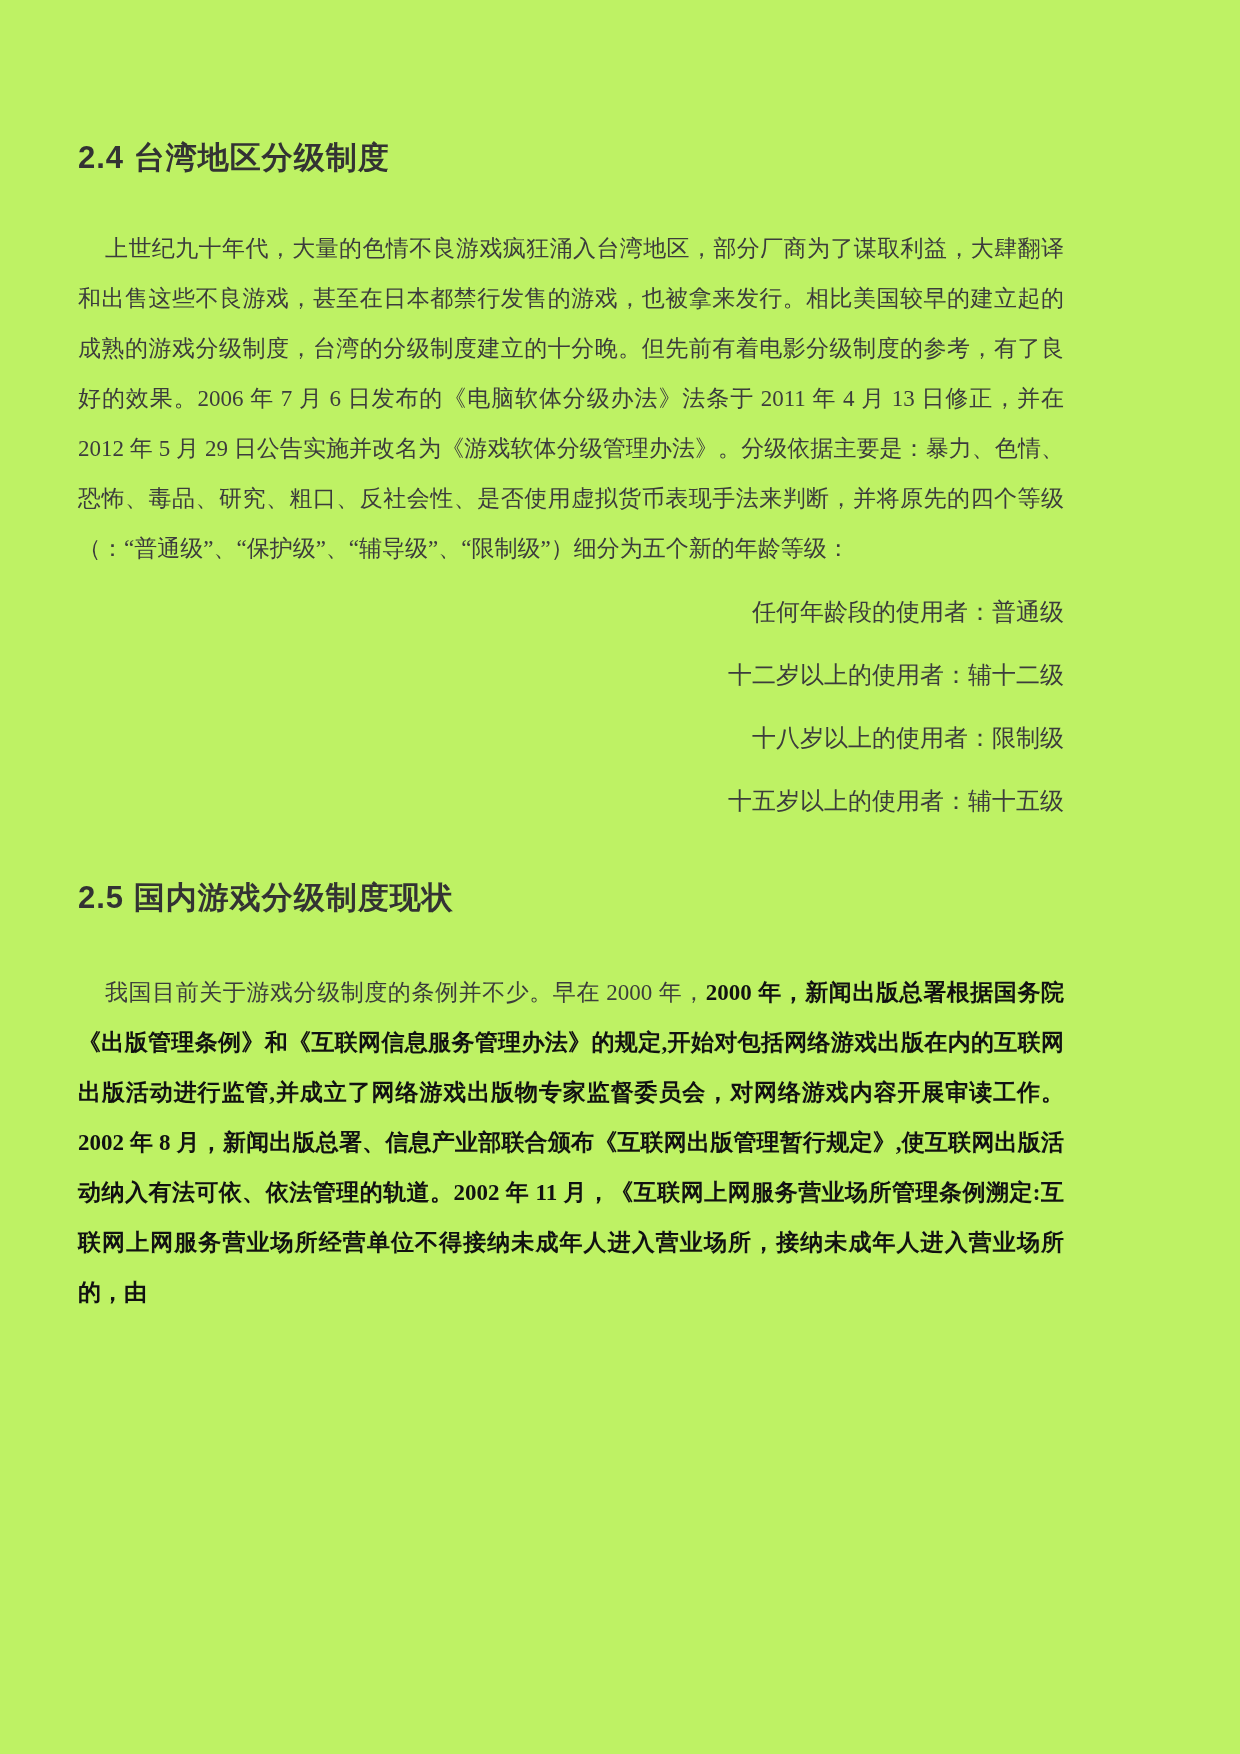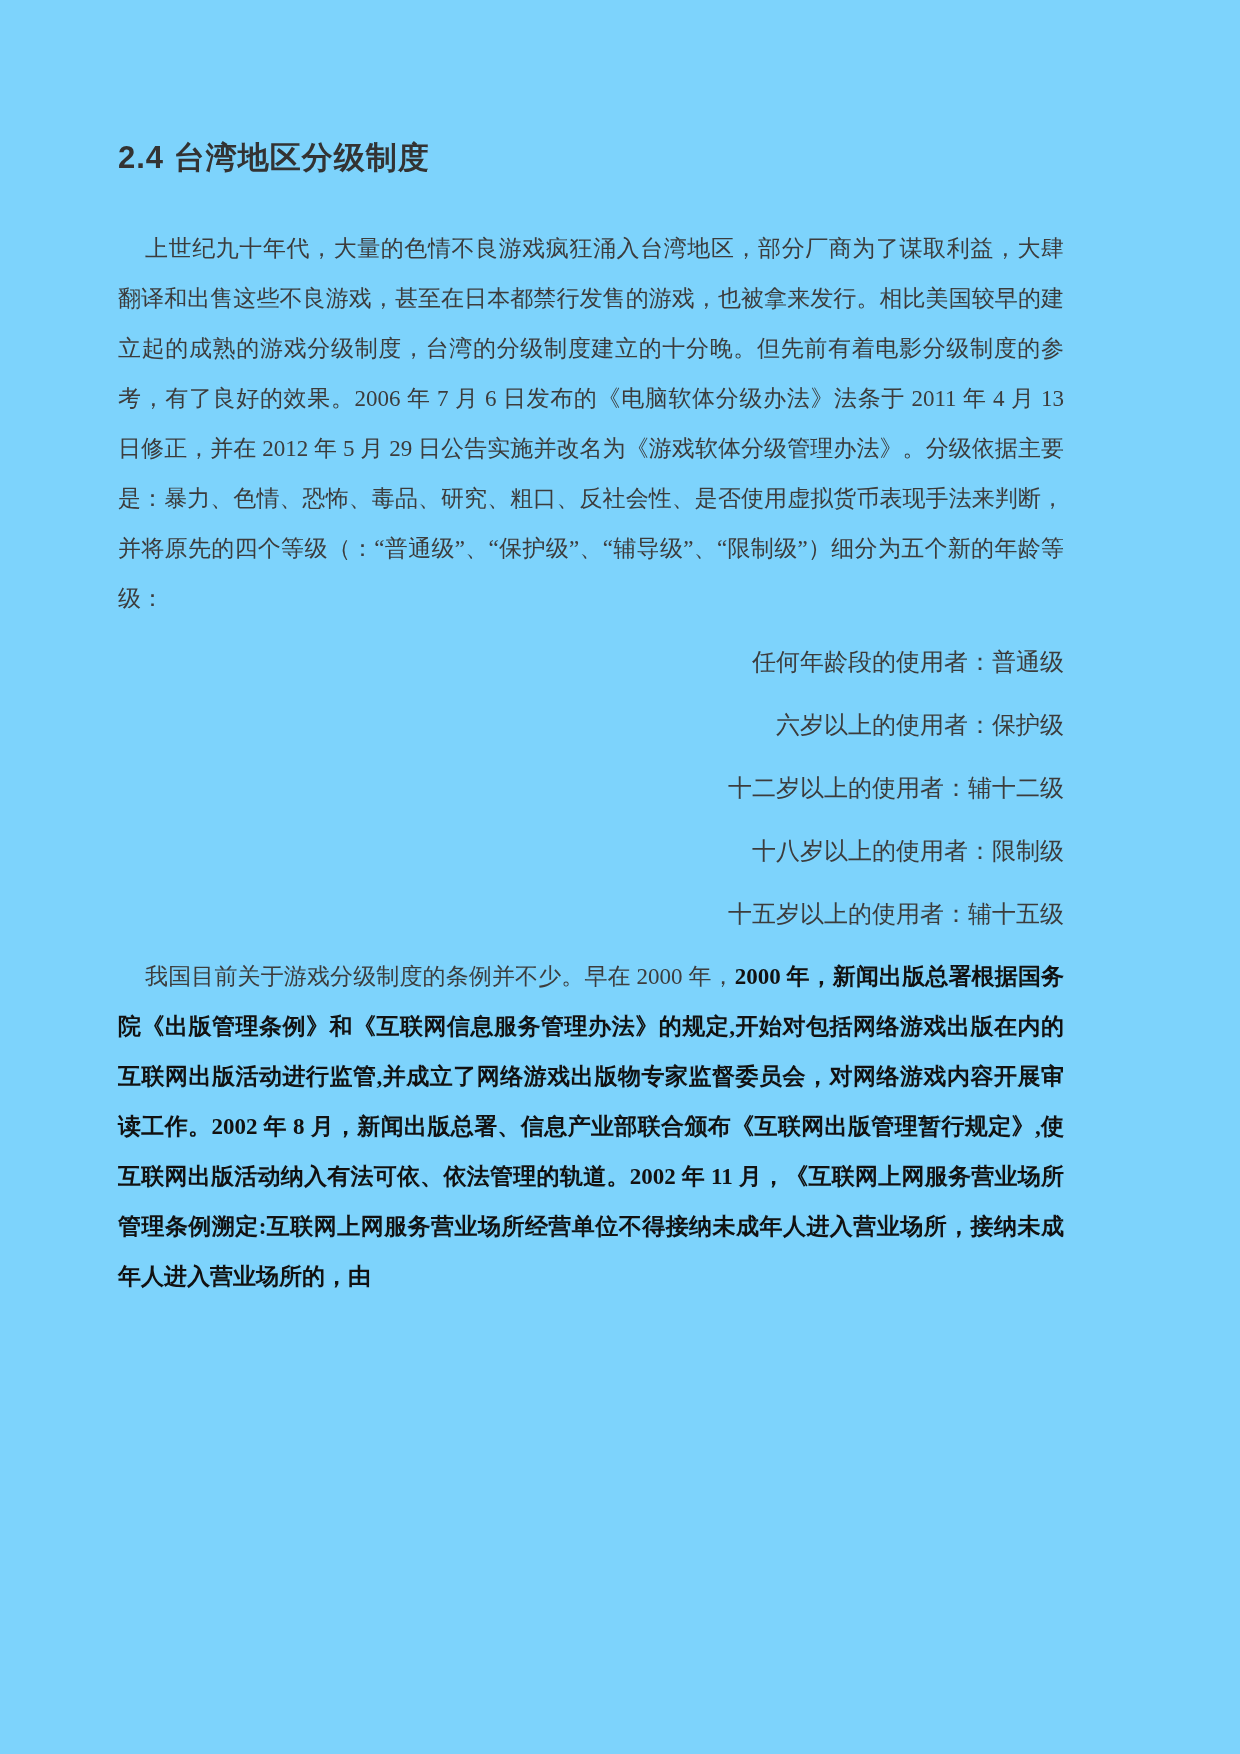--- a/index.html
+++ b/index.html
@@ -5,22 +5,22 @@
   html, body {
     margin: 0;
     padding: 0;
     background: #ffffff;
   }
   .page {
     position: relative;
     width: 1240px;
     height: 1754px;
     box-sizing: border-box;
-    background: #7dd3fc;
-    padding: 138px 176px 0 118px;
+    background: #bef264;
+    padding: 138px 176px 0 78px;
     font-family: "Liberation Serif", "DejaVu Serif", serif;
     color: #3c3c3c;
     overflow: hidden;
   }
   h1.section-heading {
     font-family: "Liberation Sans", "DejaVu Sans", sans-serif;
     font-weight: 700;
     color: #333333;
     font-size: 31px;
     line-height: 40px;
@@ -55,25 +55,25 @@
 <body>
 
 <div class="page">
 
   <h1 class="section-heading">2.4 台湾地区分级制度</h1>
 
   <p class="body first-indent">上世纪九十年代，大量的色情不良游戏疯狂涌入台湾地区，部分厂商为了谋取利益，大肆翻译和出售这些不良游戏，甚至在日本都禁行发售的游戏，也被拿来发行。相比美国较早的建立起的成熟的游戏分级制度，台湾的分级制度建立的十分晚。但先前有着电影分级制度的参考，有了良好的效果。2006 年 7 月 6 日发布的《电脑软体分级办法》法条于 2011 年 4 月 13 日修正，并在 2012 年 5 月 29 日公告实施并改名为《游戏软体分级管理办法》。分级依据主要是：暴力、色情、恐怖、毒品、研究、粗口、反社会性、是否使用虚拟货币表现手法来判断，并将原先的四个等级（：“普通级”、“保护级”、“辅导级”、“限制级”）细分为五个新的年龄等级：</p>
 
   <p class="rating-line">任何年龄段的使用者：普通级</p>
 
-  <p class="rating-line">六岁以上的使用者：保护级</p>
 
   <p class="rating-line">十二岁以上的使用者：辅十二级</p>
 
   <p class="rating-line">十八岁以上的使用者：限制级</p>
 
   <p class="rating-line">十五岁以上的使用者：辅十五级</p>
 
 
+  <h1 class="section-heading second">2.5 国内游戏分级制度现状</h1>
 
   <p class="body first-indent"><span>我国目前关于游戏分级制度的条例并不少。早在 2000 年，</span><span class="bold-run">2000 年，新闻出版总署根据国务院《出版管理条例》和《互联网信息服务管理办法》的规定,开始对包括网络游戏出版在内的互联网出版活动进行监管,并成立了网络游戏出版物专家监督委员会，对网络游戏内容开展审读工作。2002 年 8 月，新闻出版总署、信息产业部联合颁布《互联网出版管理暂行规定》,使互联网出版活动纳入有法可依、依法管理的轨道。2002 年 11 月，《互联网上网服务营业场所管理条例溯定:互联网上网服务营业场所经营单位不得接纳未成年人进入营业场所，接纳未成年人进入营业场所的，由</span></p>
 
 </div>
 
 </body></html>

